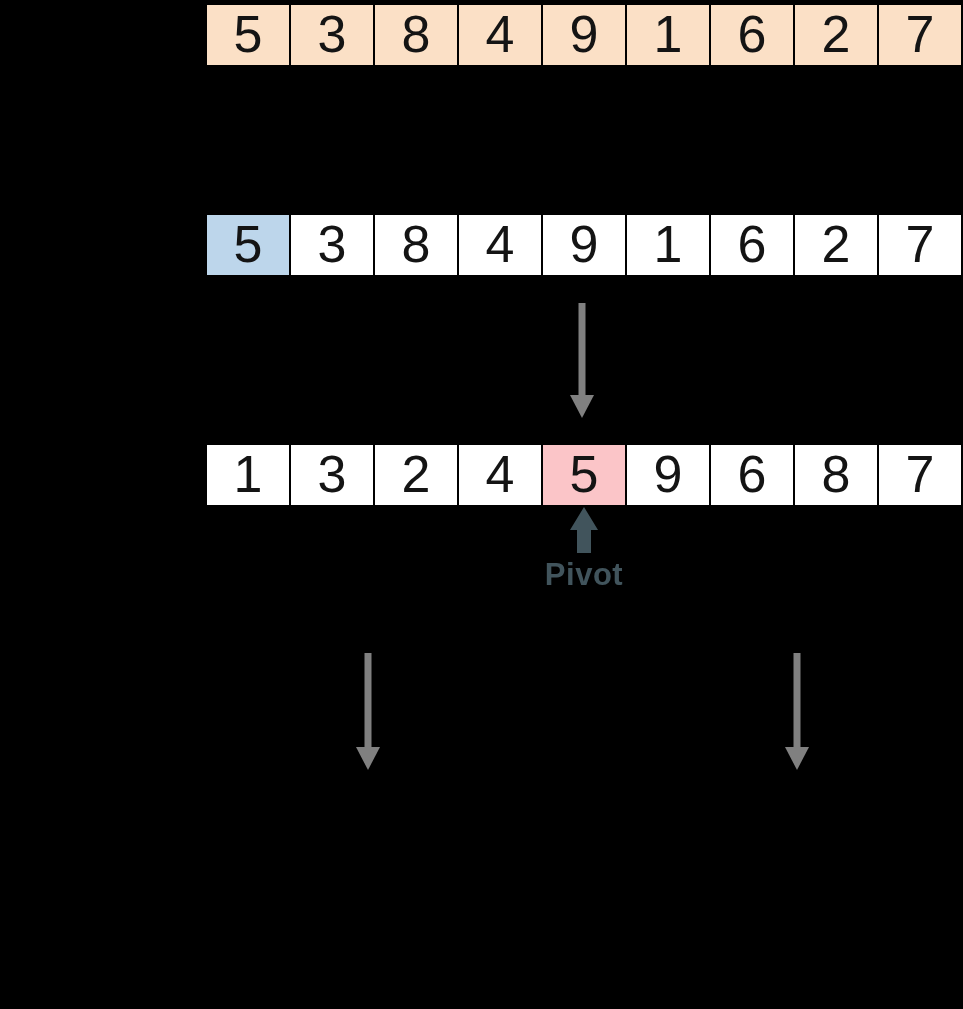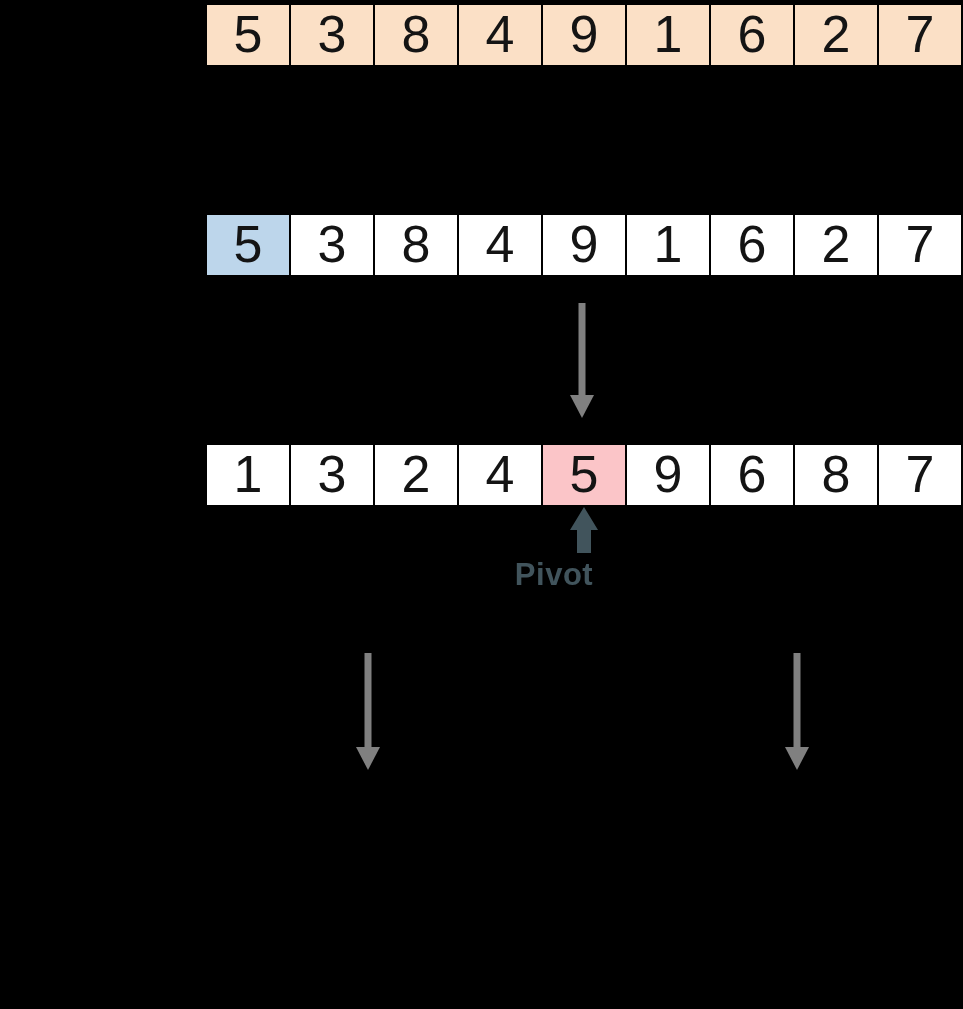--- a/index.html
+++ b/index.html
@@ -46,21 +46,21 @@
   .flow-arrow svg polygon, .flow-arrow svg rect { fill: var(--flow-arrow); }
   #arrow-mid   { left: 569px; top: 303px; }
   #arrow-left  { left: 355px; top: 653px; }
   #arrow-right { left: 784px; top: 653px; }
 
   .pivot-arrow { position: absolute; left: 570px; top: 507px; }
   .pivot-arrow svg polygon { fill: var(--pivot-accent); }
 
   .pivot-label {
     position: absolute;
-    left: 554px;
+    left: 584px;
     top: 556px;
     transform: translateX(-50%);
     color: var(--pivot-accent);
     font-size: 31px;
     font-weight: bold;
     line-height: 1.2;
     letter-spacing: 0.5px;
   }
 </style>
 </head>

